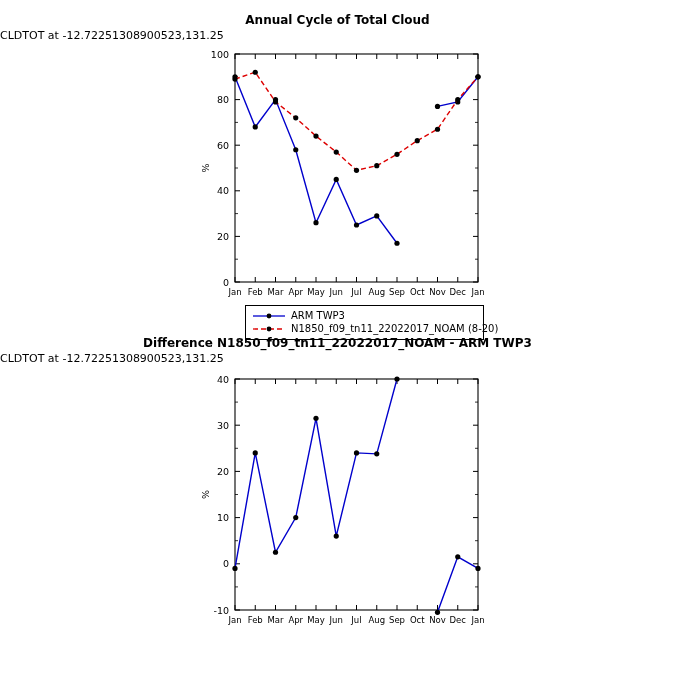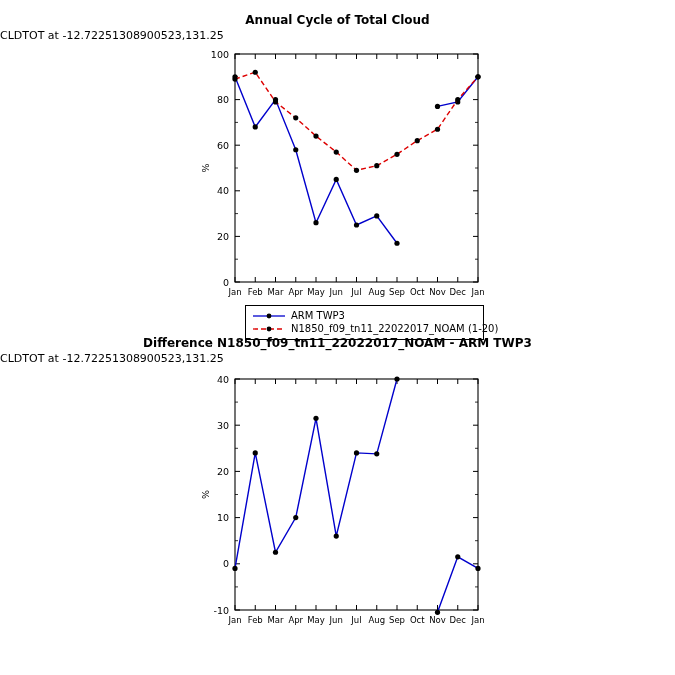--- a/index.html
+++ b/index.html
@@ -172,21 +172,21 @@
         <line x1="1" y1="6" x2="33" y2="6" stroke="#0000cc" stroke-width="1.3"></line>
         <circle cx="17" cy="6" r="2.4" fill="#000000"></circle>
       </svg>
       <span class="legend-label">ARM TWP3</span>
     </div>
     <div class="legend-row">
       <svg class="legend-sample" viewBox="0 0 34 12">
         <line x1="1" y1="6" x2="33" y2="6" stroke="#dd0000" stroke-width="1.3" stroke-dasharray="5,3"></line>
         <circle cx="17" cy="6" r="2.4" fill="#000000"></circle>
       </svg>
-      <span class="legend-label">N1850_f09_tn11_22022017_NOAM (1-20)</span>
+      <span class="legend-label">N1850_f09_tn11_22022017_NOAM (8-20)</span>
     </div>
   </div>
 </div>
 
 <div class="panel" id="panel-bottom">
   <div class="chart-title" style="margin-top:4px;">Difference N1850_f09_tn11_22022017_NOAM - ARM TWP3</div>
   <div class="chart-subtitle" style="margin-top:2px;">CLDTOT at -12.72251308900523,131.25</div>
 
   <div class="plot-wrap" style="width:300px; height:275px; margin-left:190px; margin-top:2px;">
     <svg class="svg-plot" id="svg-bottom" width="300" height="275" viewBox="0 0 300 275">

